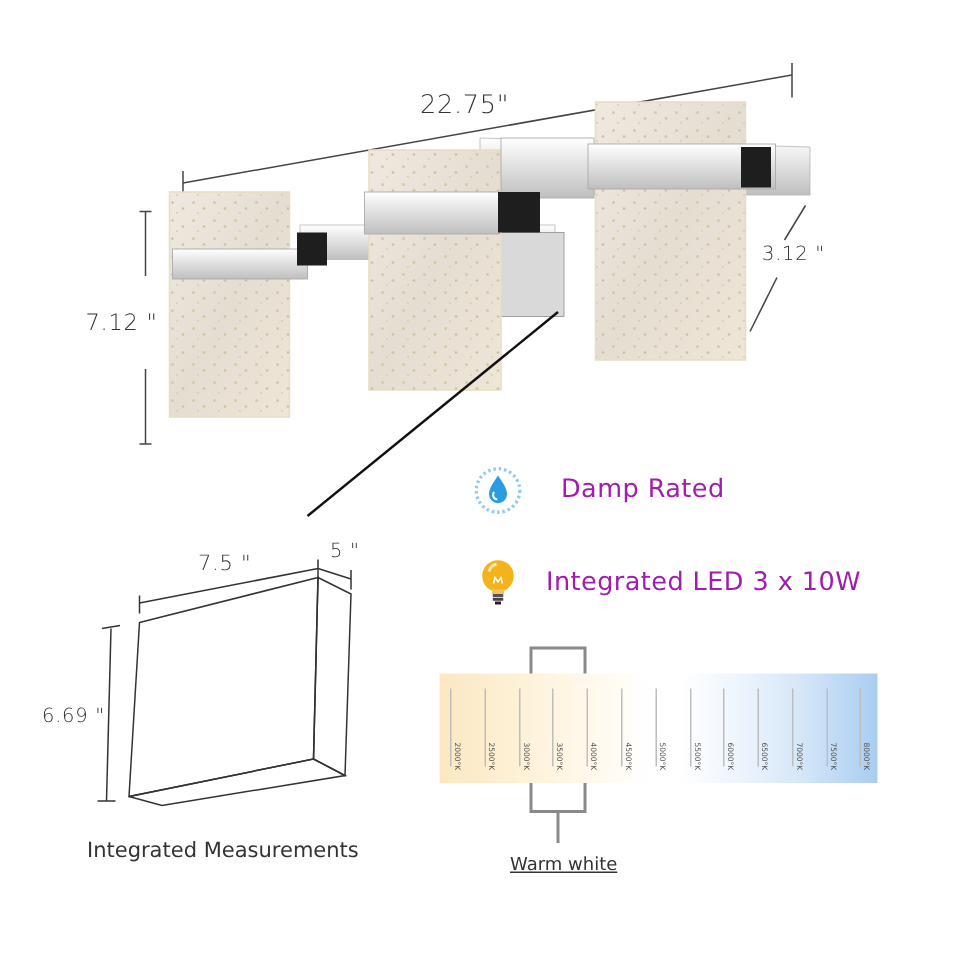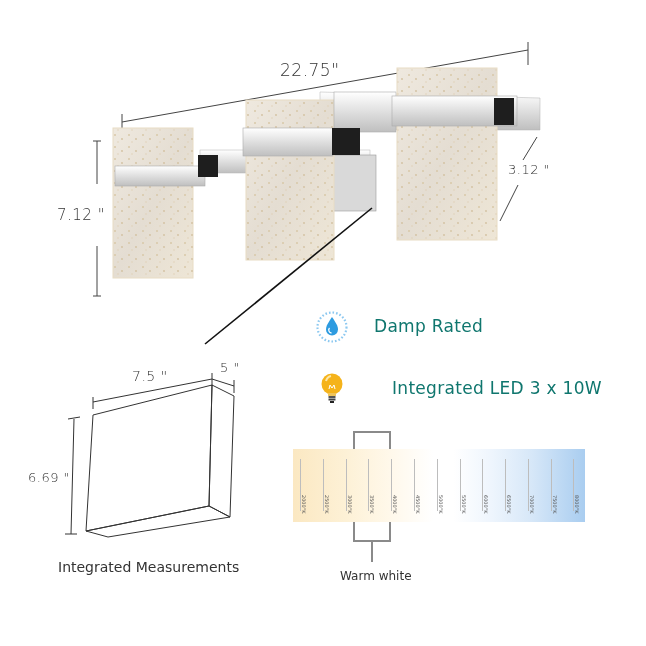--- a/index.html
+++ b/index.html
@@ -15,21 +15,21 @@
       font-family: "DejaVu Sans", sans-serif;
       font-weight: 300;
       color: #333;
       letter-spacing: 0.5px;
     }
     svg.full { position: absolute; left: 0; top: 0; }
     .feature-label {
       position: absolute;
       font-family: "DejaVu Sans", sans-serif;
       font-size: 17px;
-      color: #0f766e;
+      color: #a21caf;
       letter-spacing: 0.3px;
     }
     .scale {
       position: absolute;
       left: 293px; top: 449px; width: 292px; height: 73px;
       background: linear-gradient(90deg, #fbe8c2 0%, #fdf1d6 18%, #fff8ea 33%, #ffffff 48%, #ffffff 55%, #eef5fd 68%, #d6e7f8 82%, #a9cdf0 100%);
     }
     .tick {
       position: absolute; top: 10px; width: 1px; height: 52px; background: #bdbdbd;
     }
@@ -155,21 +155,21 @@
   <svg width="28" height="36" viewBox="0 0 28 36">
     <circle cx="14" cy="12" r="10.5" fill="#f5b31b"></circle>
     <path d="M8 9 A7 7 0 0 1 13 4" stroke="#fde7a8" stroke-width="2" fill="none"></path>
     <path d="M11 17 L12 13 L14 16 L16 13 L17 17" stroke="#fff" stroke-width="1" fill="none"></path>
     <rect x="10" y="21" width="8" height="3" fill="#f0c45a"></rect>
     <rect x="10.5" y="24" width="7" height="2" fill="#555"></rect>
     <rect x="10.5" y="26.5" width="7" height="2" fill="#444"></rect>
     <rect x="12" y="29" width="4" height="2" fill="#222"></rect>
   </svg>
 </div>
-<div class="feature-label" style="left:392px; top:378px;">Integrated LED 3 x 10W</div>
+<div class="feature-label" style="left:364px; top:378px;">Integrated LED 3 x 10W</div>
 
 <div class="scale">
   <div class="tick" style="left:7px;"></div>
   <div class="tick-label" style="left:14px;">2000°K</div>
 
   <div class="tick" style="left:30px;"></div>
   <div class="tick-label" style="left:37px;">2500°K</div>
 
   <div class="tick" style="left:53px;"></div>
   <div class="tick-label" style="left:60px;">3000°K</div>
@@ -198,13 +198,13 @@
   <div class="tick" style="left:235px;"></div>
   <div class="tick-label" style="left:242px;">7000°K</div>
 
   <div class="tick" style="left:258px;"></div>
   <div class="tick-label" style="left:265px;">7500°K</div>
 
   <div class="tick" style="left:280px;"></div>
   <div class="tick-label" style="left:287px;">8000°K</div>
 </div>
 
-<div class="caption" style="left:340px; top:569px; font-size:12px;">Warm white</div>
+<div class="caption" style="left:340px; top:569px; font-size:12px;text-decoration:underline;">Warm white</div>
 
 </body></html>

